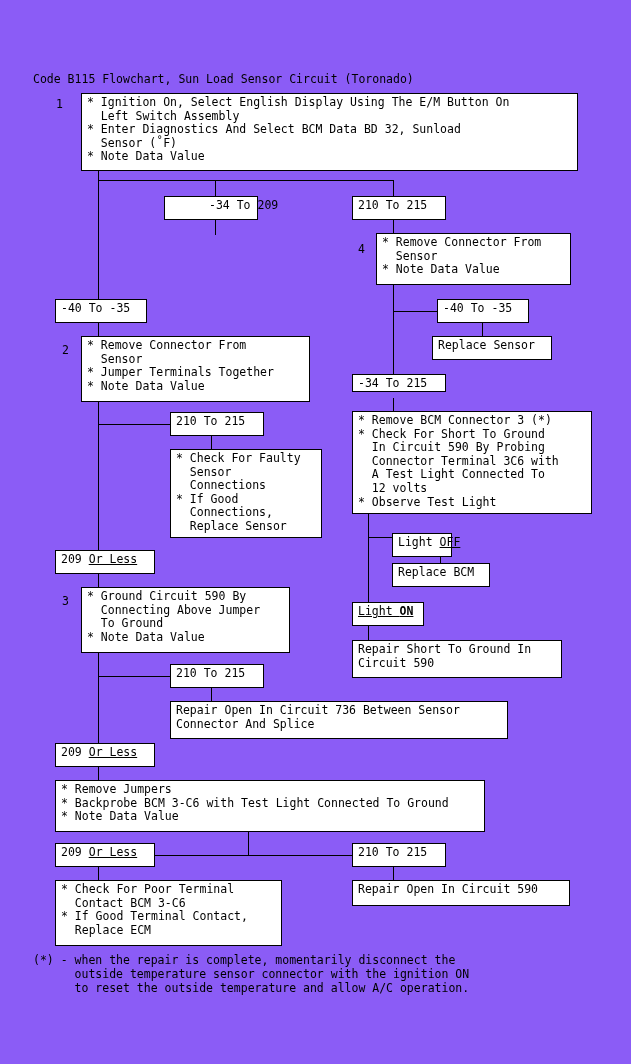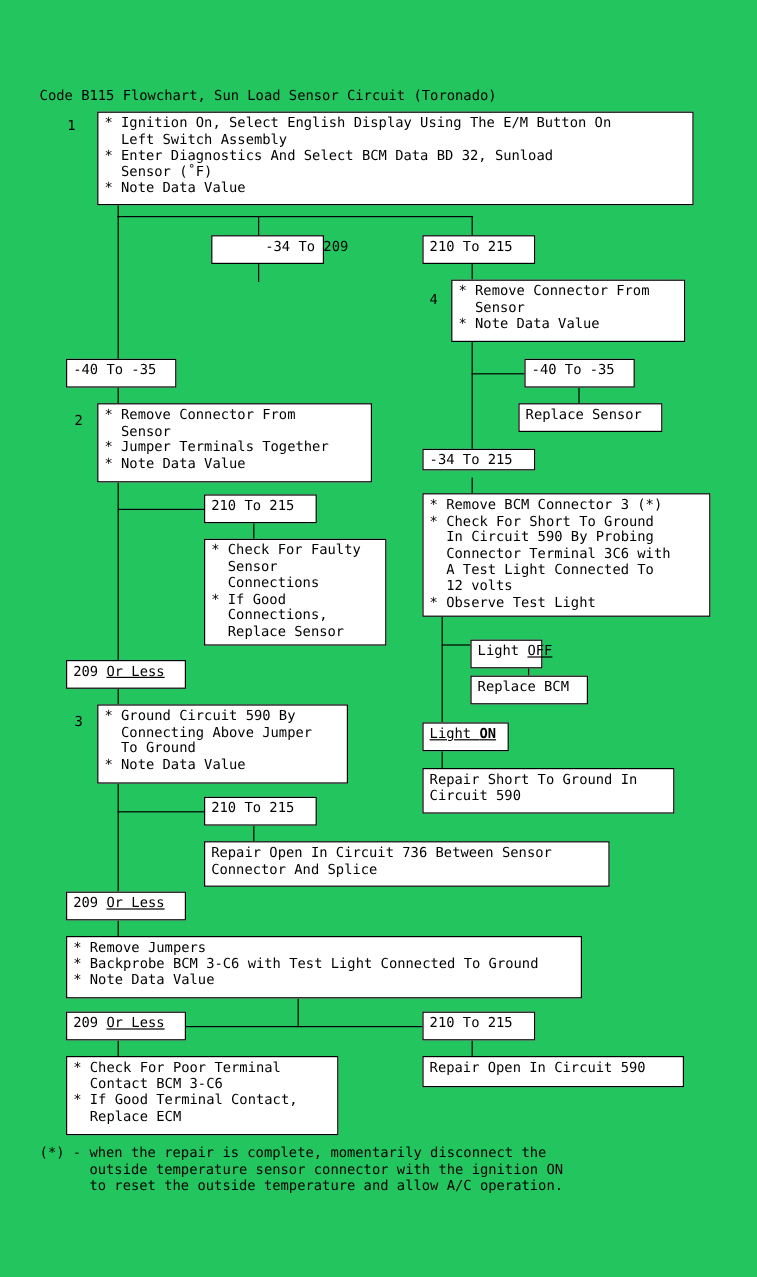--- a/index.html
+++ b/index.html
@@ -4,21 +4,21 @@
 <style>
   html, body {
     margin: 0;
     padding: 0;
     background: #ffffff;
   }
   #page {
     position: relative;
     width: 631px;
     height: 1064px;
-    background: #22c55e;
+    background: #8b5cf6;
     font-family: "DejaVu Sans Mono", "Liberation Mono", monospace;
     color: #000000;
     overflow: hidden;
   }
   .title {
     position: absolute;
     font-size: 11.5px;
     line-height: 14px;
     letter-spacing: 0px;
     white-space: pre;
@@ -80,21 +80,21 @@
   Left Switch Assembly
 * Enter Diagnostics And Select BCM Data BD 32, Sunload
   Sensor (˚F)
 * Note Data Value</div>
 
   <div class="ln vline" style="left:98px; top:171px; height:10px;"></div>
 
   <div class="ln hline" style="left:98px; top:180px; width:296px;"></div>
 
   <div class="ln vline" style="left:215px; top:180px; height:16px;"></div>
-  <div class="label-box" style="left:176px; top:196px; width:94px; height:24px;padding-left:44px;">-34 To 209</div>
+  <div class="label-box" style="left:164px; top:196px; width:94px; height:24px;padding-left:44px;">-34 To 209</div>
   <div class="ln vline" style="left:215px; top:220px; height:15px;"></div>
 
   <div class="ln vline" style="left:393px; top:180px; height:16px;"></div>
   <div class="label-box" style="left:352px; top:196px; width:94px; height:24px;">210 To 215</div>
   <div class="ln vline" style="left:393px; top:220px; height:13px;"></div>
 
   <div class="stepnum" style="left:358px; top:243px;">4</div>
   <div class="box" style="left:376px; top:233px; width:195px; height:52px;">* Remove Connector From
   Sensor
 * Note Data Value</div>

